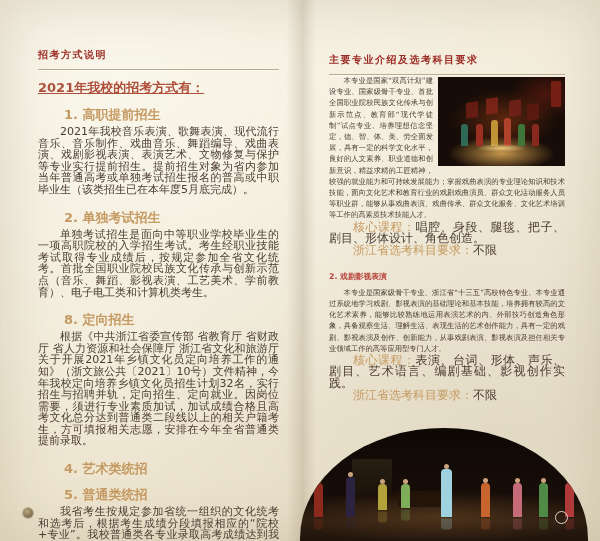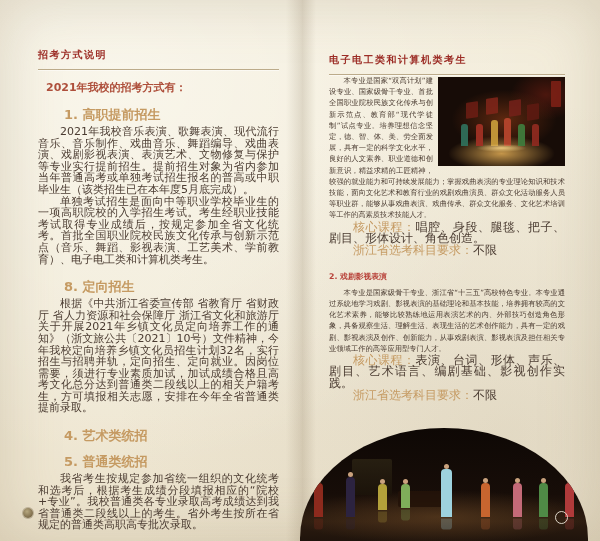--- a/index.html
+++ b/index.html
@@ -17,21 +17,21 @@
 
   .page{position:absolute;top:0;}
   .page.left{left:38px;width:241px;}
   .page.right{left:329px;width:236px;}
 
   h1.ptitle{margin:0;font-size:10px;font-weight:bold;color:#9c2d26;letter-spacing:1.5px;line-height:14px;}
   .page.left h1.ptitle{margin-top:48px;}
   .page.right h1.ptitle{margin-top:53px;}
   .rule{height:0;border-bottom:1px solid #bcab8a;margin-top:7px;box-shadow:0 1px 0 rgba(255,255,255,.5);}
 
-  .intro{margin:13px 0 0 8px;font-size:11px;font-weight:bold;color:#ae4f3b;line-height:10px;}
+  .intro{margin:13px 0 0 0;font-size:13px;font-weight:bold;color:#ae4f3b;line-height:10px;text-decoration:underline;}
 
   .lsec-h{margin:17px 0 7px 0;font-size:13px;font-weight:bold;color:#c59a62;text-indent:2em;line-height:9px;}
   .lsec-p{margin:0;font-size:11px;color:#4a3b31;line-height:11.6px;text-indent:2em;text-align:justify;}
 
   .rsec-h{margin:15px 0 6px 0;font-size:7.8px;font-weight:bold;color:#b8423a;line-height:9px;}
   .rsec-h.first{margin-top:14px;}
   .rsec-p{margin:0;font-size:7.3px;color:#4a3b31;line-height:11.2px;text-indent:2em;text-align:justify;}
   .meta{margin:1px 0 0 0;font-size:12px;line-height:11.4px;text-indent:2em;color:#4a3b31;text-align:justify;}
   .meta .gold{color:#c59a62;}
 
@@ -75,33 +75,34 @@
 <div class="gutter"></div>
 
 <section class="page left">
   <h1 class="ptitle">招考方式说明</h1>
   <div class="rule"></div>
   <p class="intro">2021年我校的招考方式有：</p>
 
   <h2 class="lsec-h">1. 高职提前招生</h2>
   <p class="lsec-p">2021年我校音乐表演、歌舞表演、现代流行音乐、音乐制作、戏曲音乐、舞蹈编导、戏曲表演、戏剧影视表演、表演艺术、文物修复与保护等专业实行提前招生。提前招生对象为省内参加当年普通高考或单独考试招生报名的普高或中职毕业生（该类招生已在本年度5月底完成）。</p>
 
+  <h2 class="lsec-h">2. 单独考试招生</h2>
   <p class="lsec-p">单独考试招生是面向中等职业学校毕业生的一项高职院校的入学招生考试。考生经职业技能考试取得专业成绩后，按规定参加全省文化统考。首批全国职业院校民族文化传承与创新示范点（音乐、舞蹈、影视表演、工艺美术、学前教育）、电子电工类和计算机类考生。</p>
 
   <h2 class="lsec-h">8. 定向招生</h2>
   <p class="lsec-p">根据《中共浙江省委宣传部 省教育厅 省财政厅 省人力资源和社会保障厅 浙江省文化和旅游厅关于开展2021年乡镇文化员定向培养工作的通知》（浙文旅公共〔2021〕10号）文件精神，今年我校定向培养乡镇文化员招生计划32名，实行招生与招聘并轨，定向招生、定向就业。因岗位需要，须进行专业素质加试，加试成绩合格且高考文化总分达到普通类二段线以上的相关户籍考生，方可填报相关志愿，安排在今年全省普通类提前录取。</p>
 
   <h2 class="lsec-h">4. 艺术类统招</h2>
 
   <h2 class="lsec-h">5. 普通类统招</h2>
   <p class="lsec-p">我省考生按规定参加省统一组织的文化统考和选考后，根据考生成绩分段填报相应的“院校+专业”。我校普通类各专业录取高考成绩达到我省普通类二段线以上的考生。省外考生按所在省规定的普通类高职高专批次录取。</p>
 </section>
 
 <section class="page right">
-  <h1 class="ptitle">电子电工类和计算机类考生</h1>
+  <h1 class="ptitle">主要专业介绍及选考科目要求</h1>
   <div class="rule"></div>
 
   <div>
     <div class="photo1">
       <div class="p1banner"></div>
       <div class="p1flag" style="left:22%;top:28%;background:#6f1d14;"></div>
       <div class="p1flag" style="left:38%;top:24%;background:#83261a;"></div>
       <div class="p1flag" style="left:56%;top:26%;background:#76211a;"></div>
       <div class="p1flag" style="left:70%;top:30%;background:#5f1a12;"></div>
       <div class="p1fig" style="left:18%;background:#2f6f5a;"></div>

